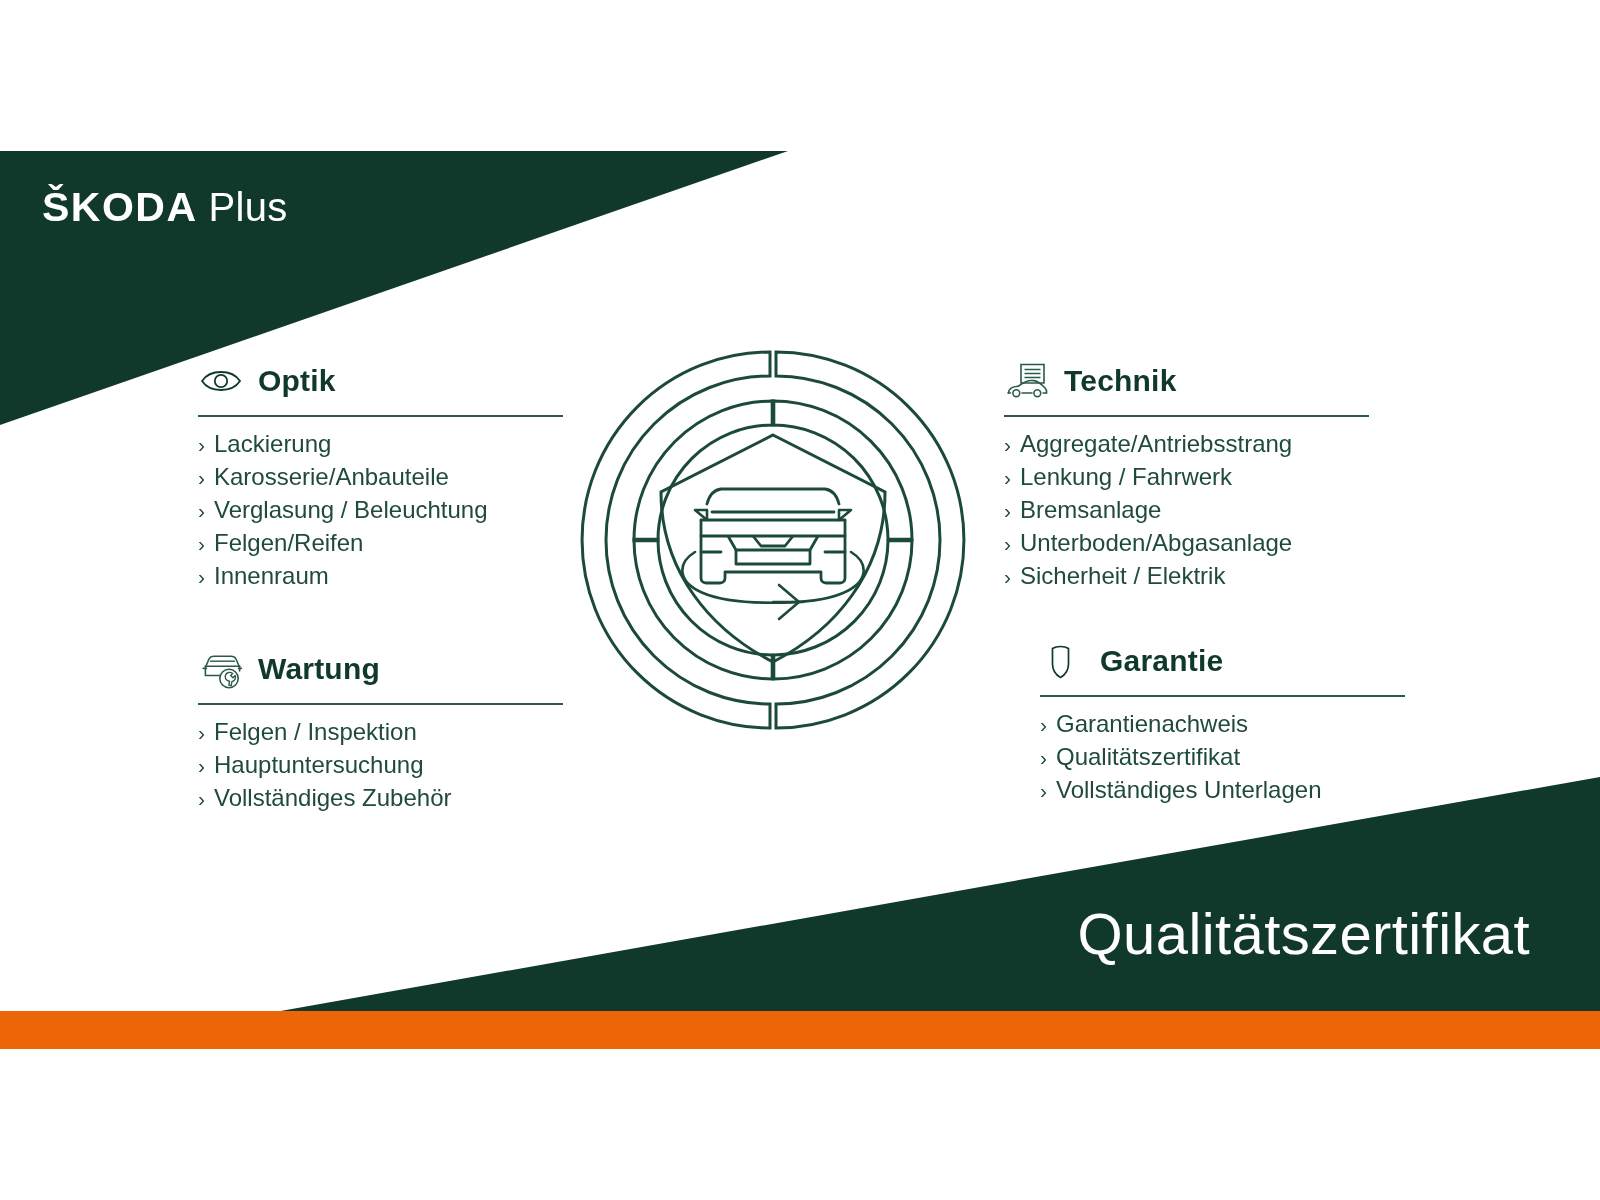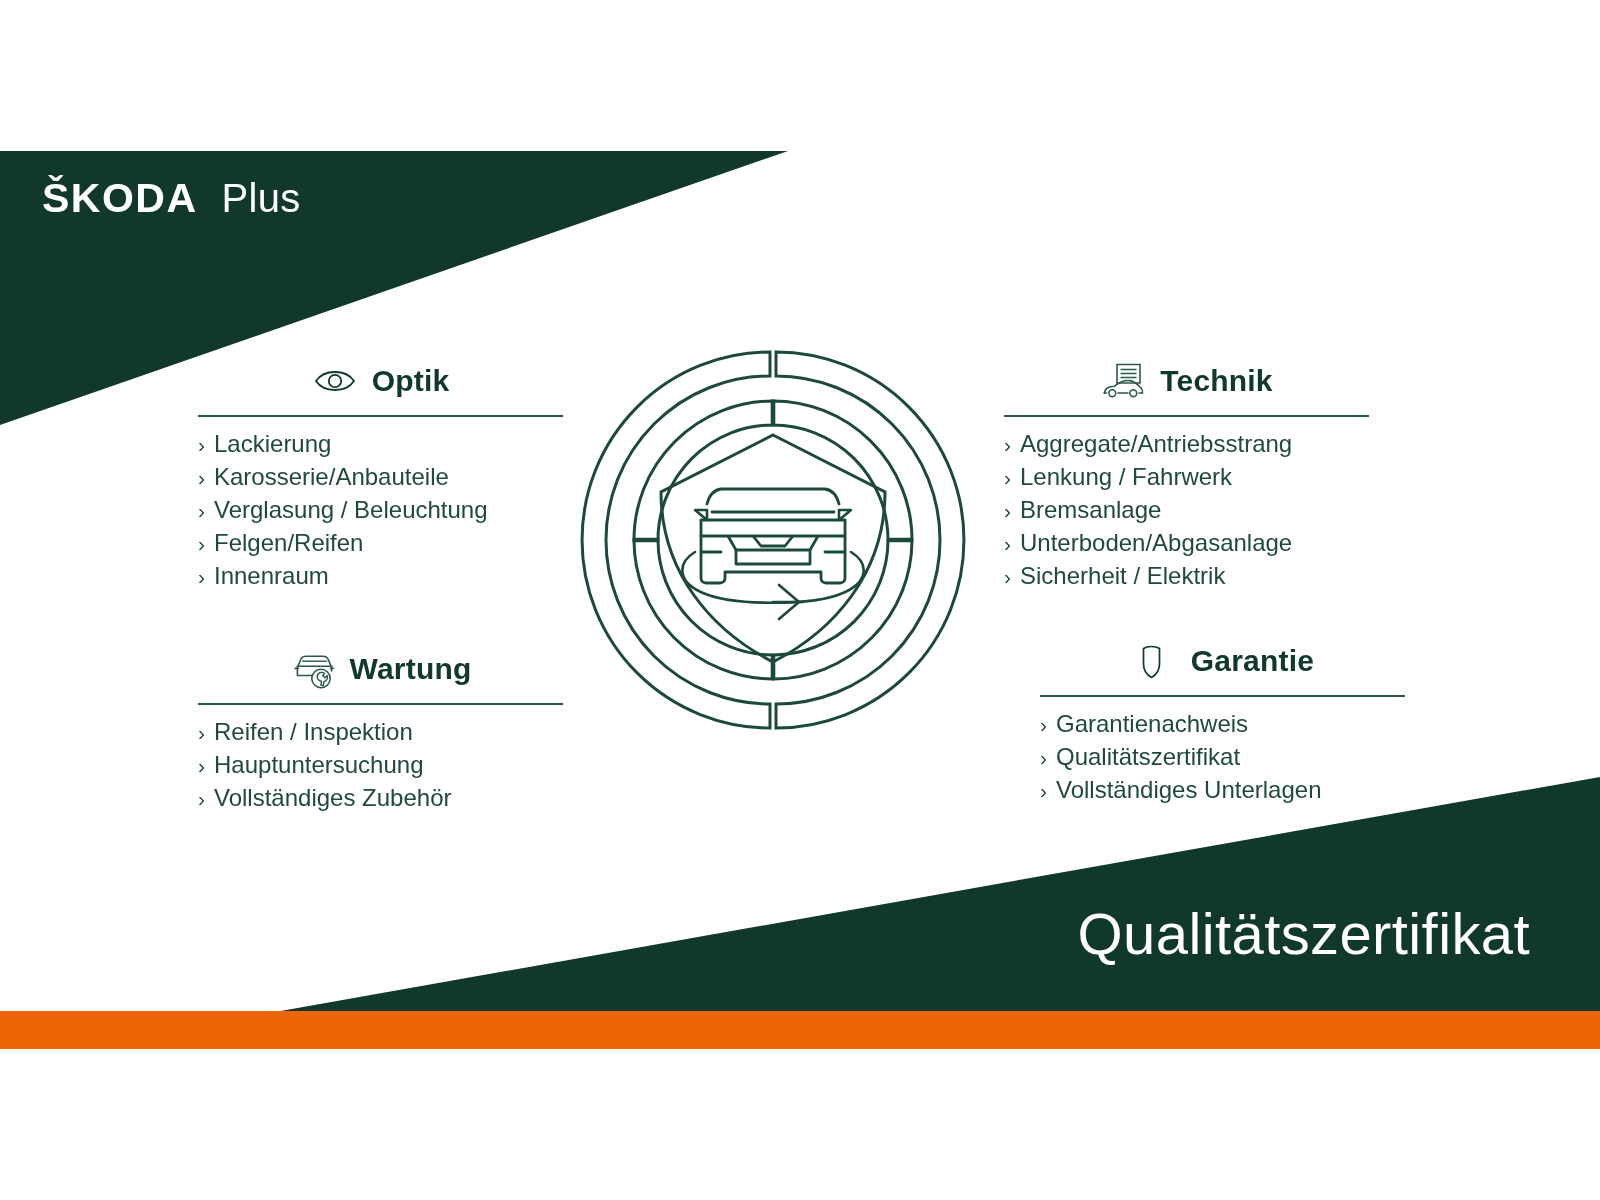--- a/index.html
+++ b/index.html
@@ -32,22 +32,23 @@
   
   .logo-block {
     position: absolute;
     left: 42px;
     top: 178px;
     color: #ffffff;
   }
   .logo-wordmark {
     display: flex;
     align-items: baseline;
-    gap: 24px;
+    gap: 11px;
     line-height: 1;
+    margin-top: 9px;
   }
   .logo-skoda {
     font-size: 41px;
     font-weight: 700;
     letter-spacing: 1.5px;
     font-family: "Liberation Sans", sans-serif;
   }
   .logo-plus {
     font-size: 40px;
     font-weight: 400;
@@ -63,21 +64,20 @@
   .col-left  { left: 198px; }
   .col-right { left: 1004px; }
 
   .section { position: absolute; width: 365px; }
 
   .section-head {
     display: flex;
     align-items: center;
     height: 46px;
     gap: 14px;
-    justify-content: center;
   }
   .section-icon {
     width: 46px;
     height: 42px;
     flex: 0 0 auto;
     display: block;
   }
   .section-title {
     font-size: 30px;
     font-weight: 700;
@@ -201,21 +201,21 @@
 
         <circle cx="31" cy="30.5" r="9.2" fill="#ffffff" stroke="#2A5A4A" stroke-width="1.6"></circle>
         <path d="M34.6 25.6 a4.4 4.4 0 1 0 -3.1 7.6 l-0.6 3.9 l2.4 0.4 l0.6 -3.9 a4.4 4.4 0 0 0 3.3 -6.0 l-2.2 2.2 l-2.3 -2.3 Z" fill="none" stroke="#2A5A4A" stroke-width="1.4" stroke-linejoin="round"></path>
       </svg>
       <span class="section-title">Wartung</span>
     </div>
     <div class="section-rule"></div>
     <ul class="section-list">
       <li>
           <span class="chev">›</span>
-          <span>Reifen / Inspektion</span>
+          <span>Felgen / Inspektion</span>
         </li>
       <li>
           <span class="chev">›</span>
           <span>Hauptuntersuchung</span>
         </li>
       <li>
           <span class="chev">›</span>
           <span>Vollständiges Zubehör</span>
         </li>
     </ul>

